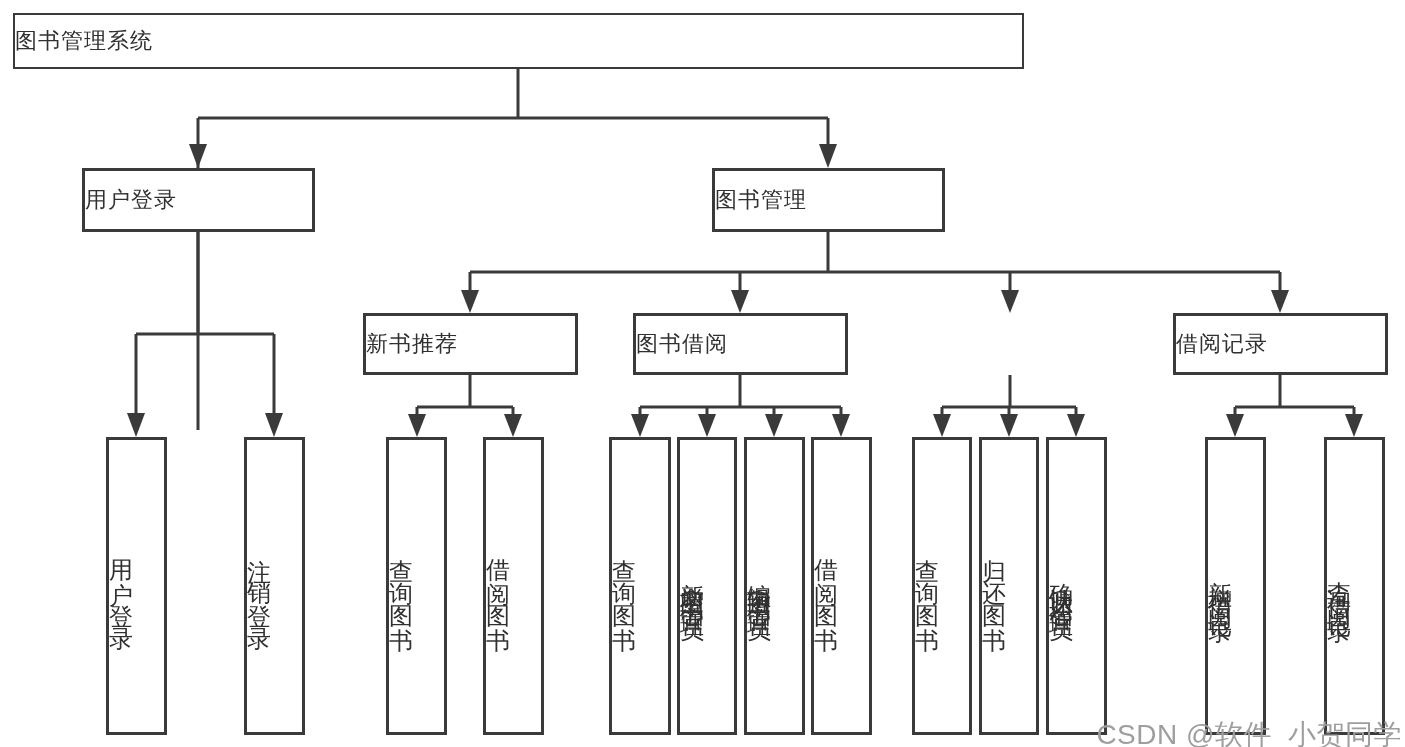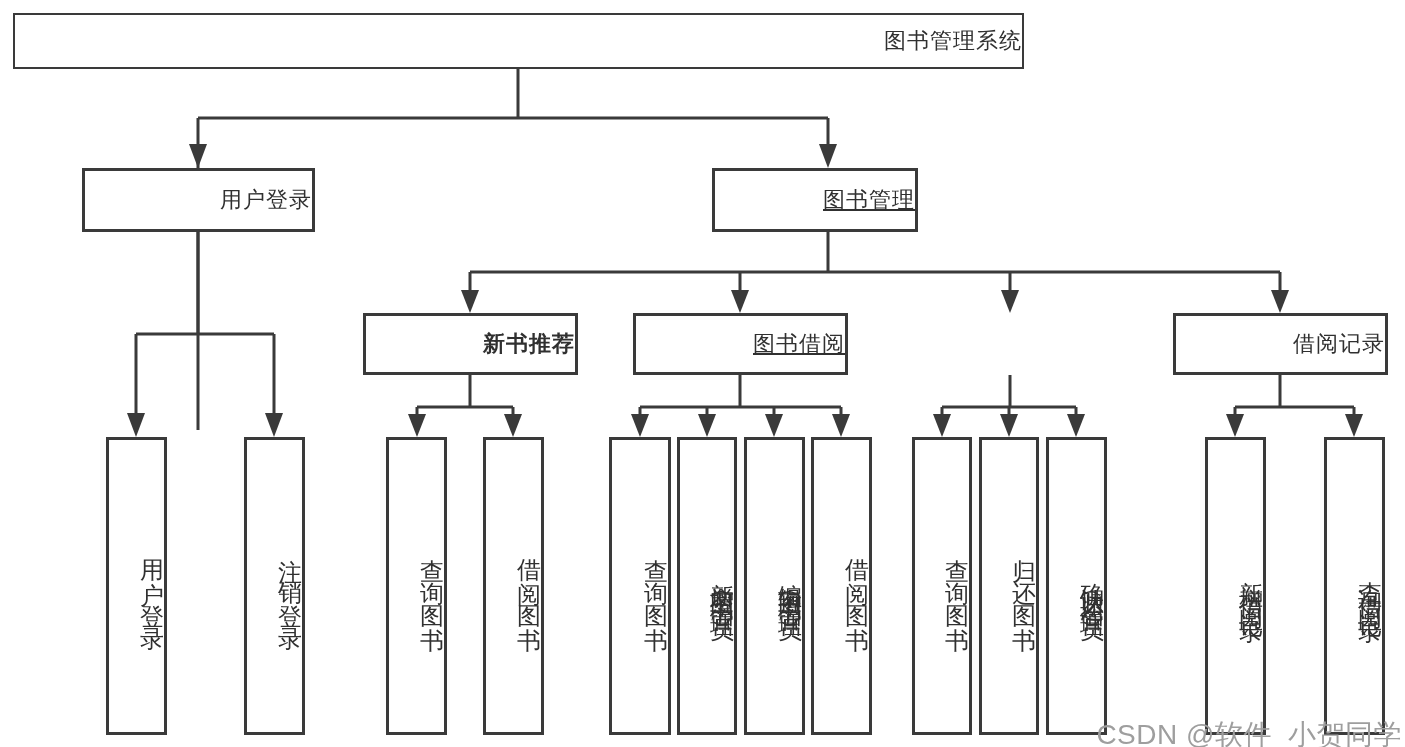--- a/index.html
+++ b/index.html
@@ -6,21 +6,21 @@
   .canvas {
     position:relative; width:1405px; height:747px;
     background:#ffffff; overflow:hidden;
     font-family:"Liberation Sans","DejaVu Sans",sans-serif;
     color:#303030;
   }
   .wires { position:absolute; left:0; top:0; width:1405px; height:747px; }
   .node {
     position:absolute; box-sizing:border-box;
     background:#ffffff; border:3px solid #3a3a3a;
-    display:flex; align-items:center; justify-content:flex-end;
+    display:flex; align-items:center; justify-content:flex-start;
     font-size:22px; letter-spacing:1px; color:#303030;
     white-space:nowrap;
   }
   .node.root { border-width:2px; }
   .leaf span {
     writing-mode:vertical-rl; text-orientation:mixed;
     line-height:1; font-size:24px; letter-spacing:23px;
     white-space:nowrap;
   }
   .leaf.medium span { letter-spacing:8px; }
@@ -85,28 +85,28 @@
     </g>
   </svg>
 
   <div class="node root" style="left:13px; top:13px; width:1011px; height:56px;">
     <span>图书管理系统</span>
   </div>
 
   <div class="node" style="left:82px; top:168px; width:233px; height:64px;">
     <span>用户登录</span>
   </div>
-  <div class="node" style="left:712px; top:168px; width:206px; height:64px;text-decoration:underline;">
+  <div class="node" style="left:712px; top:168px; width:233px; height:64px;">
     <span>图书管理</span>
   </div>
 
-  <div class="node" style="left:363px; top:313px; width:215px; height:62px;font-weight:bold;">
+  <div class="node" style="left:363px; top:313px; width:215px; height:62px;">
     <span>新书推荐</span>
   </div>
-  <div class="node" style="left:633px; top:313px; width:215px; height:62px;text-decoration:underline;">
+  <div class="node" style="left:633px; top:313px; width:215px; height:62px;">
     <span>图书借阅</span>
   </div>
   <div class="node" style="left:1173px; top:313px; width:215px; height:62px;">
     <span>借阅记录</span>
   </div>
 
   <div class="node leaf" style="left:106px; top:437px; width:61px; height:298px;">
     <span>用户登录</span>
   </div>
   <div class="node leaf" style="left:244px; top:437px; width:61px; height:298px;">

